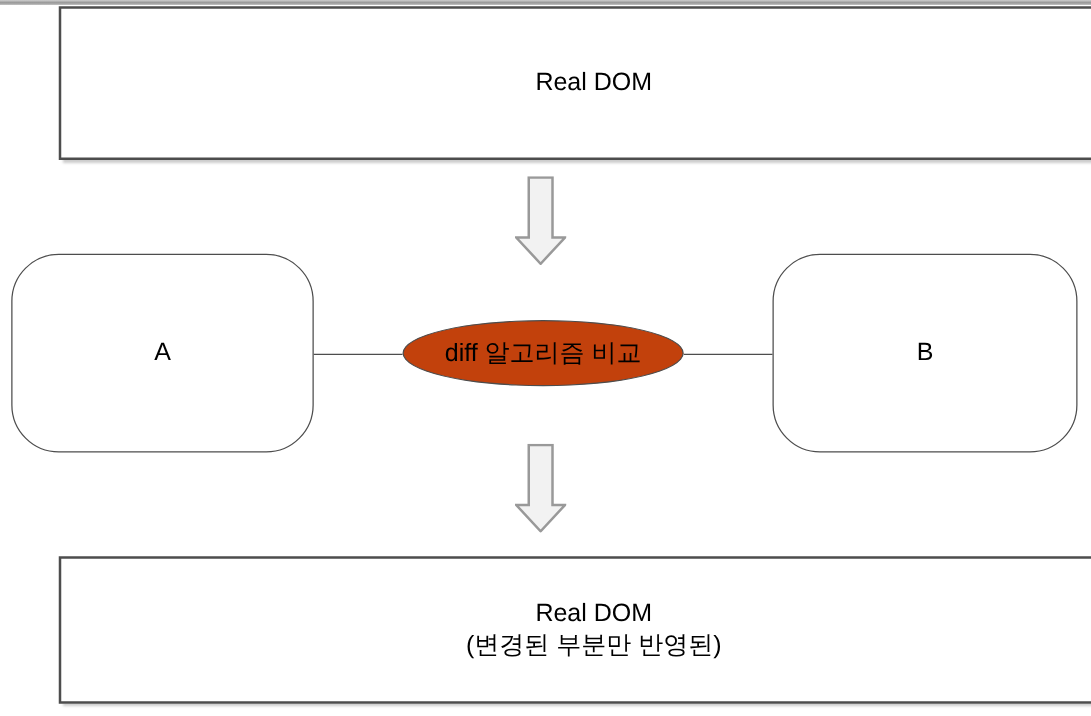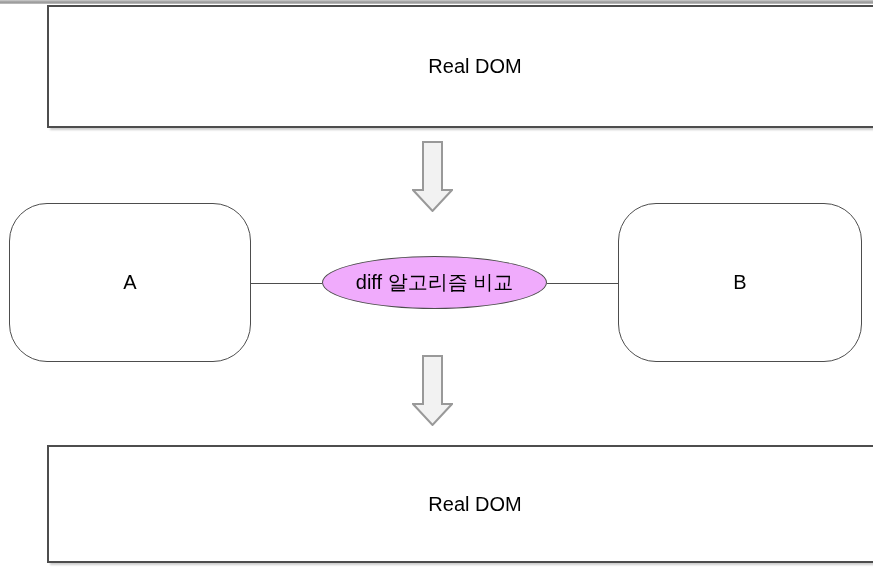--- a/index.html
+++ b/index.html
@@ -54,21 +54,21 @@
     text-align: center;
     font-size: 20px;
     line-height: 25px;
   }
   .box-a { left: 9px;   width: 240px; }
   .box-b { left: 618px; width: 242px; }
   .ellipse {
     position: absolute;
     left: 322px; top: 256px;
     width: 223px; height: 51px;
-    background: #f0abfc;
+    background: #c2410c;
     border: 1.5px solid #4d4d4d;
     border-radius: 50%;
     display: flex;
     align-items: center;
     justify-content: center;
     text-align: center;
     font-size: 20px;
   }
   .connector {
     position: absolute;
@@ -123,15 +123,16 @@
   <div class="round-box box-b">
     <div>B</div>
   </div>
 
   <svg class="block-arrow arrow-2" viewBox="0 0 41 71">
     <polygon points="11,1 30,1 30,49 40,49 20.5,70 1,49 11,49"></polygon>
   </svg>
 
   <div class="big-rect rect-bottom">
     <div>Real DOM</div>
+    <div>(변경된 부분만 반영된)</div>
   </div>
 
 </div>
 
 </body></html>

